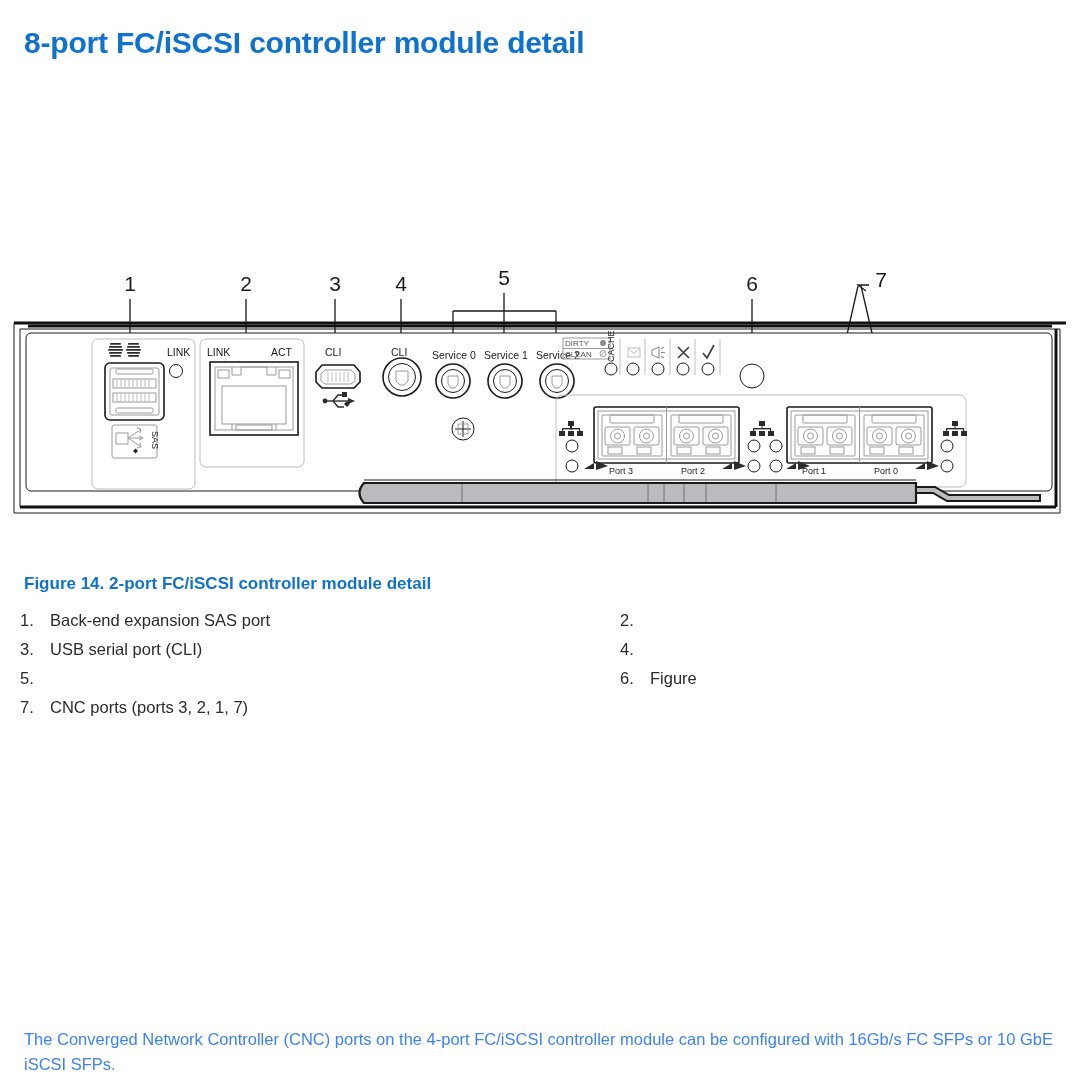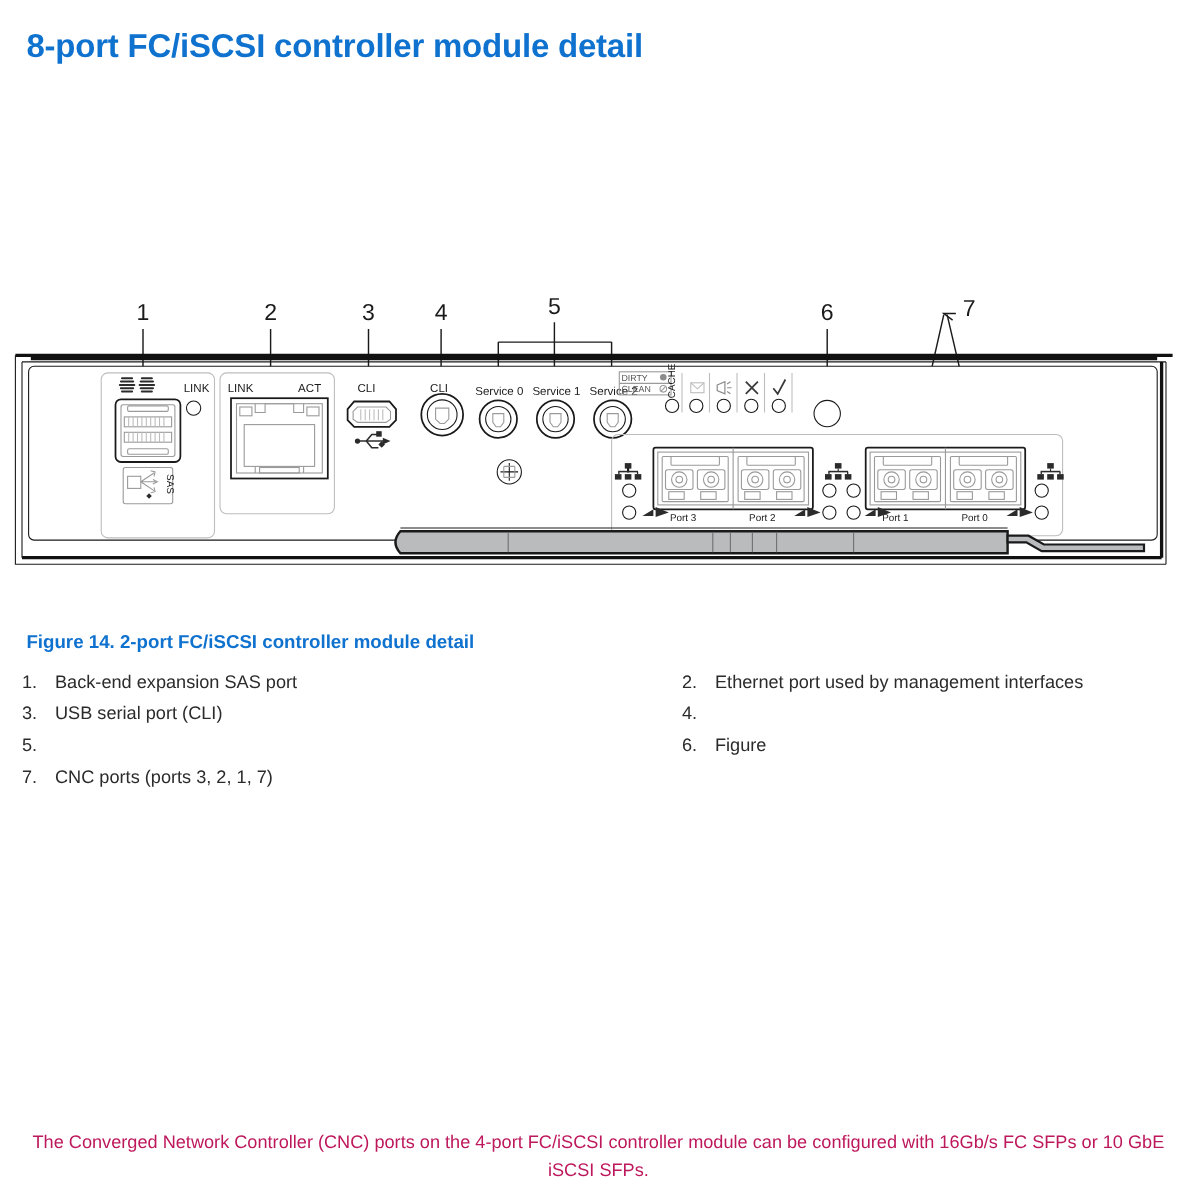--- a/index.html
+++ b/index.html
@@ -44,21 +44,21 @@
     height:29px;line-height:29px;
   }
   .legend-num{
     width:30px;flex:0 0 30px;text-align:left;
     color:#2b2b2b;
   }
   .legend-txt{white-space:nowrap;}
   
   .note{
     position:absolute;left:24px;top:1010px;width:1040px;
-    font-size:16.5px;line-height:25px;color:#be185d;text-align:center;
+    font-size:16.5px;line-height:25px;color:#3b82f6;
   }
 </style>
 </head>
 <body>
 
 <div class="page-title">8-port FC/iSCSI controller module detail</div>
 
 <div class="figure-wrap">
 <svg class="figure-svg" width="1080" height="290" viewBox="0 0 1080 290" xmlns="http://www.w3.org/2000/svg">
 
@@ -441,21 +441,20 @@
     </div>
     <div class="legend-row">
       <span class="legend-num">7.</span>
       <span class="legend-txt">CNC ports (ports 3, 2, 1, 7)</span>
     </div>
   </div>
 
   <div class="legend-col right">
     <div class="legend-row">
       <span class="legend-num">2.</span>
-      <span class="legend-txt">Ethernet port used by management interfaces</span>
     </div>
     <div class="legend-row">
       <span class="legend-num">4.</span>
     </div>
     <div class="legend-row">
       <span class="legend-num">6.</span>
       <span class="legend-txt">Figure</span>
     </div>
   </div>
 

